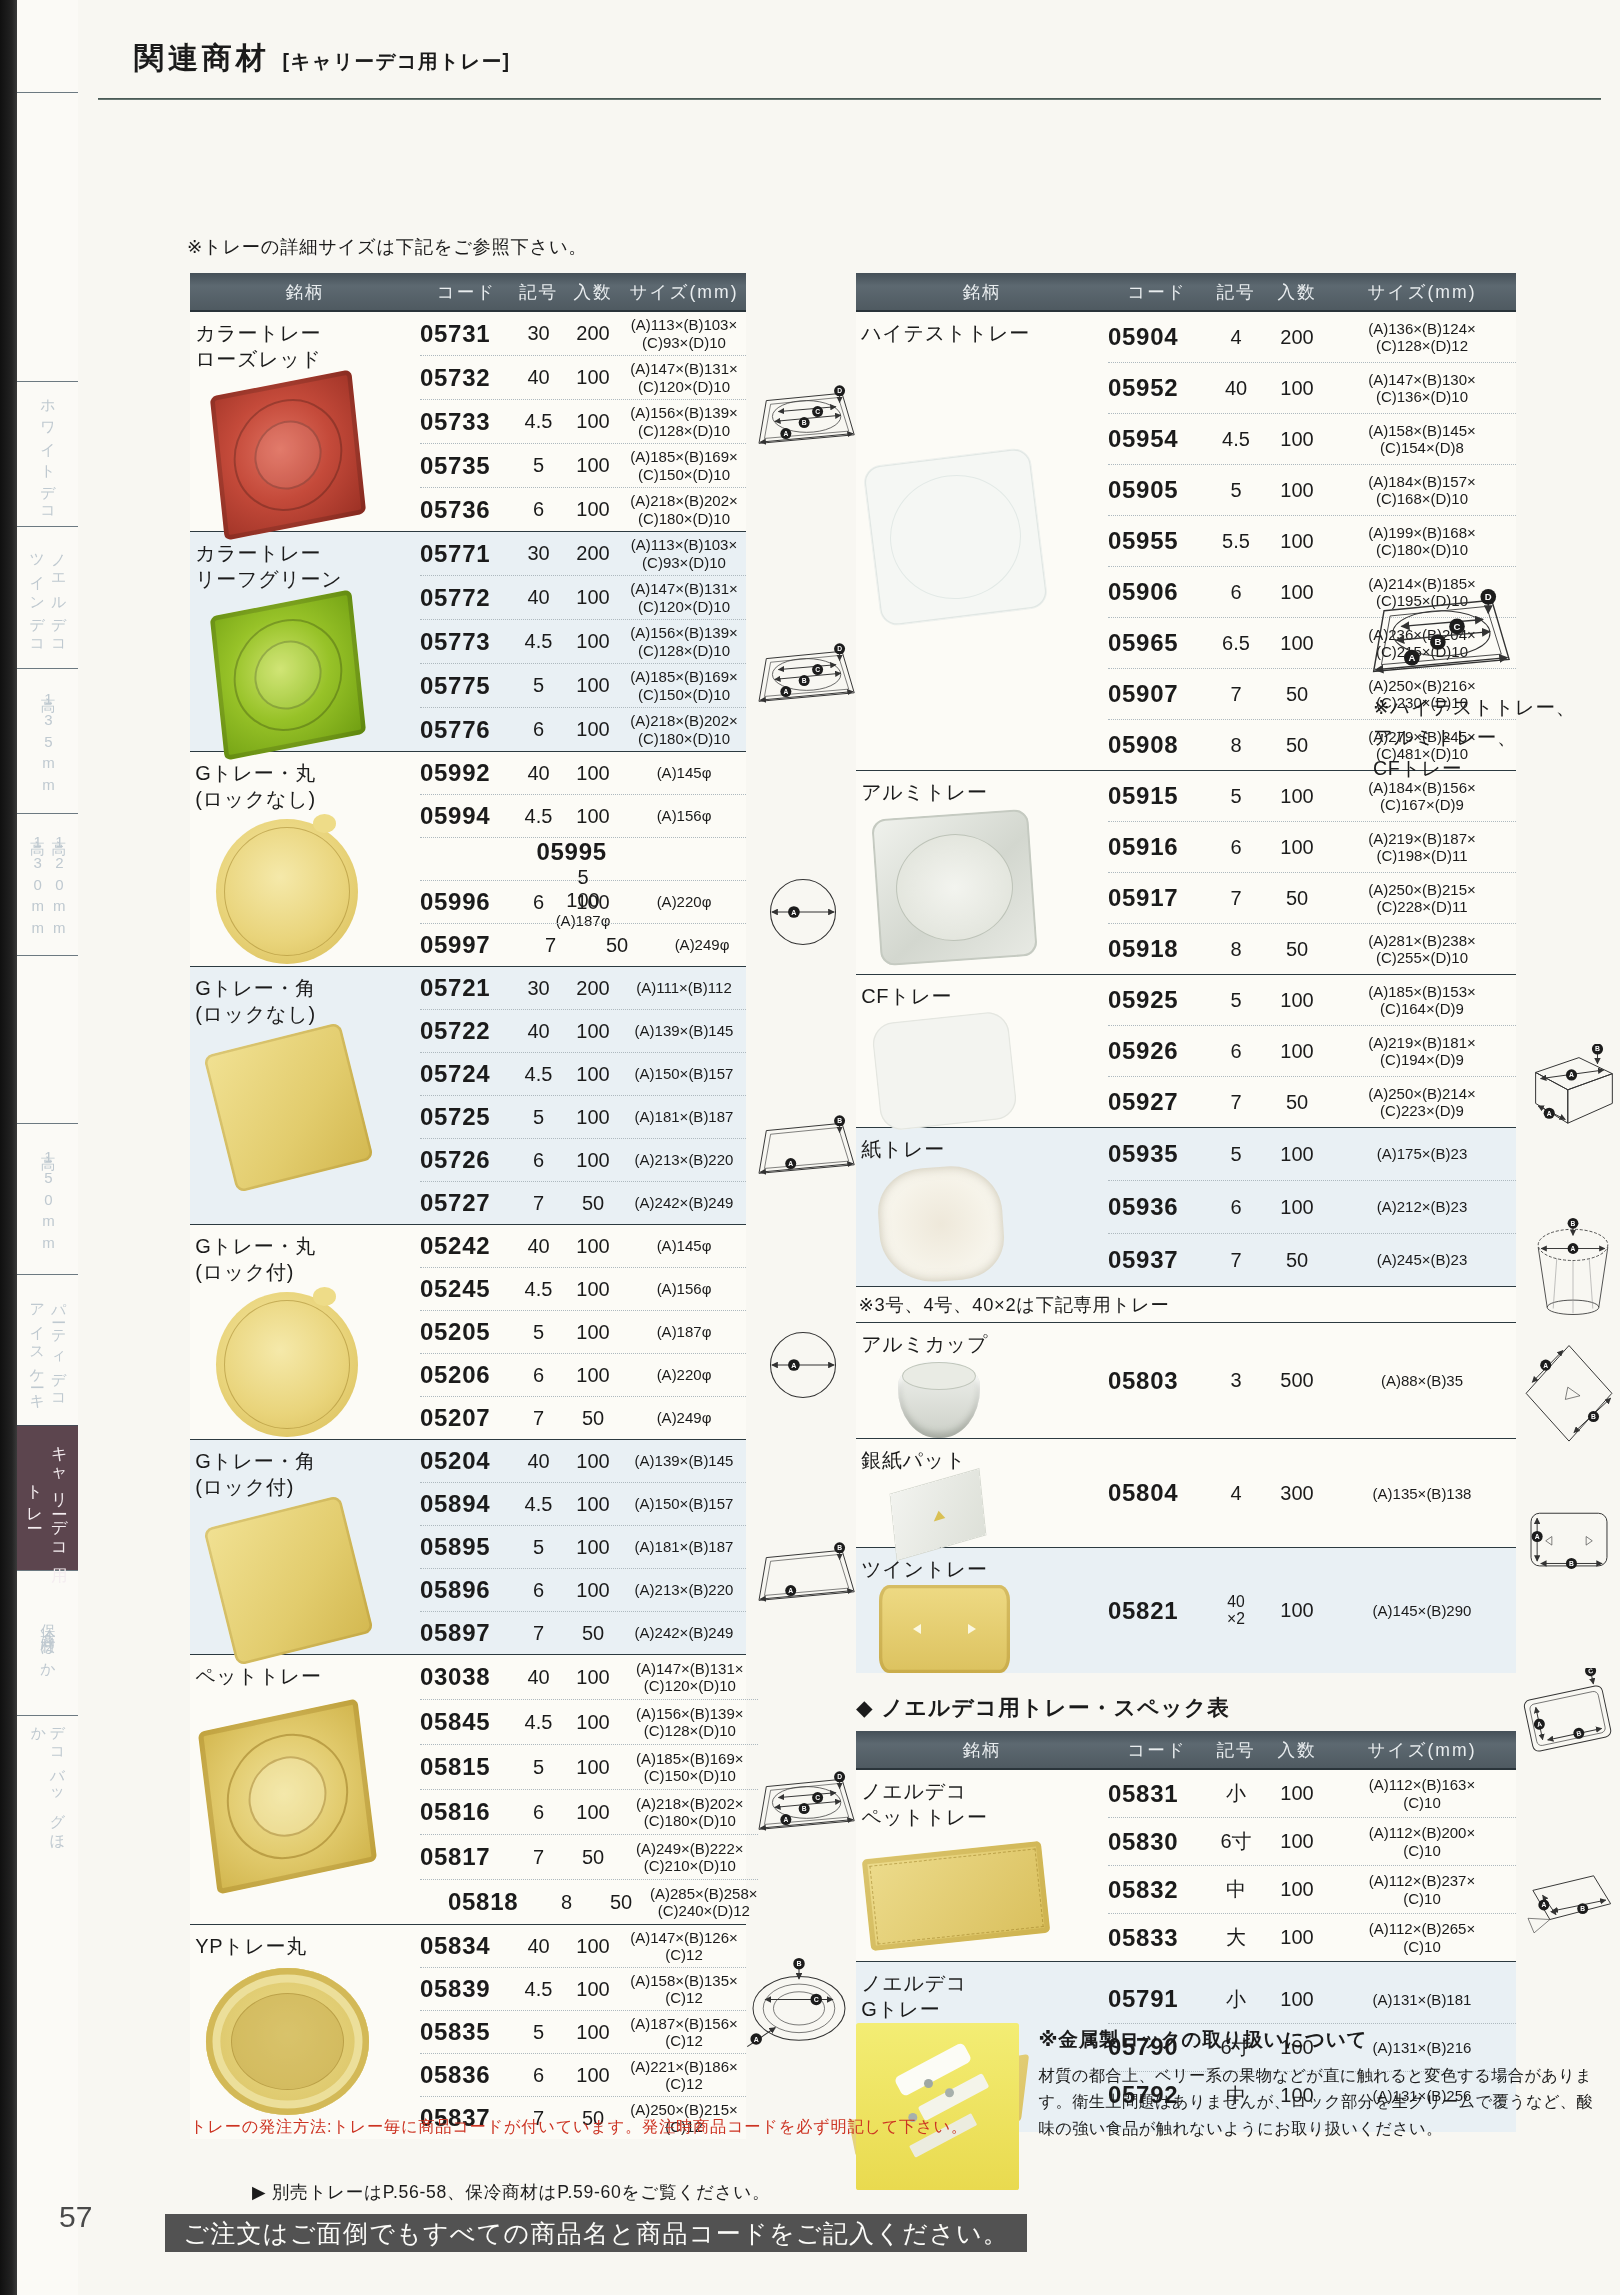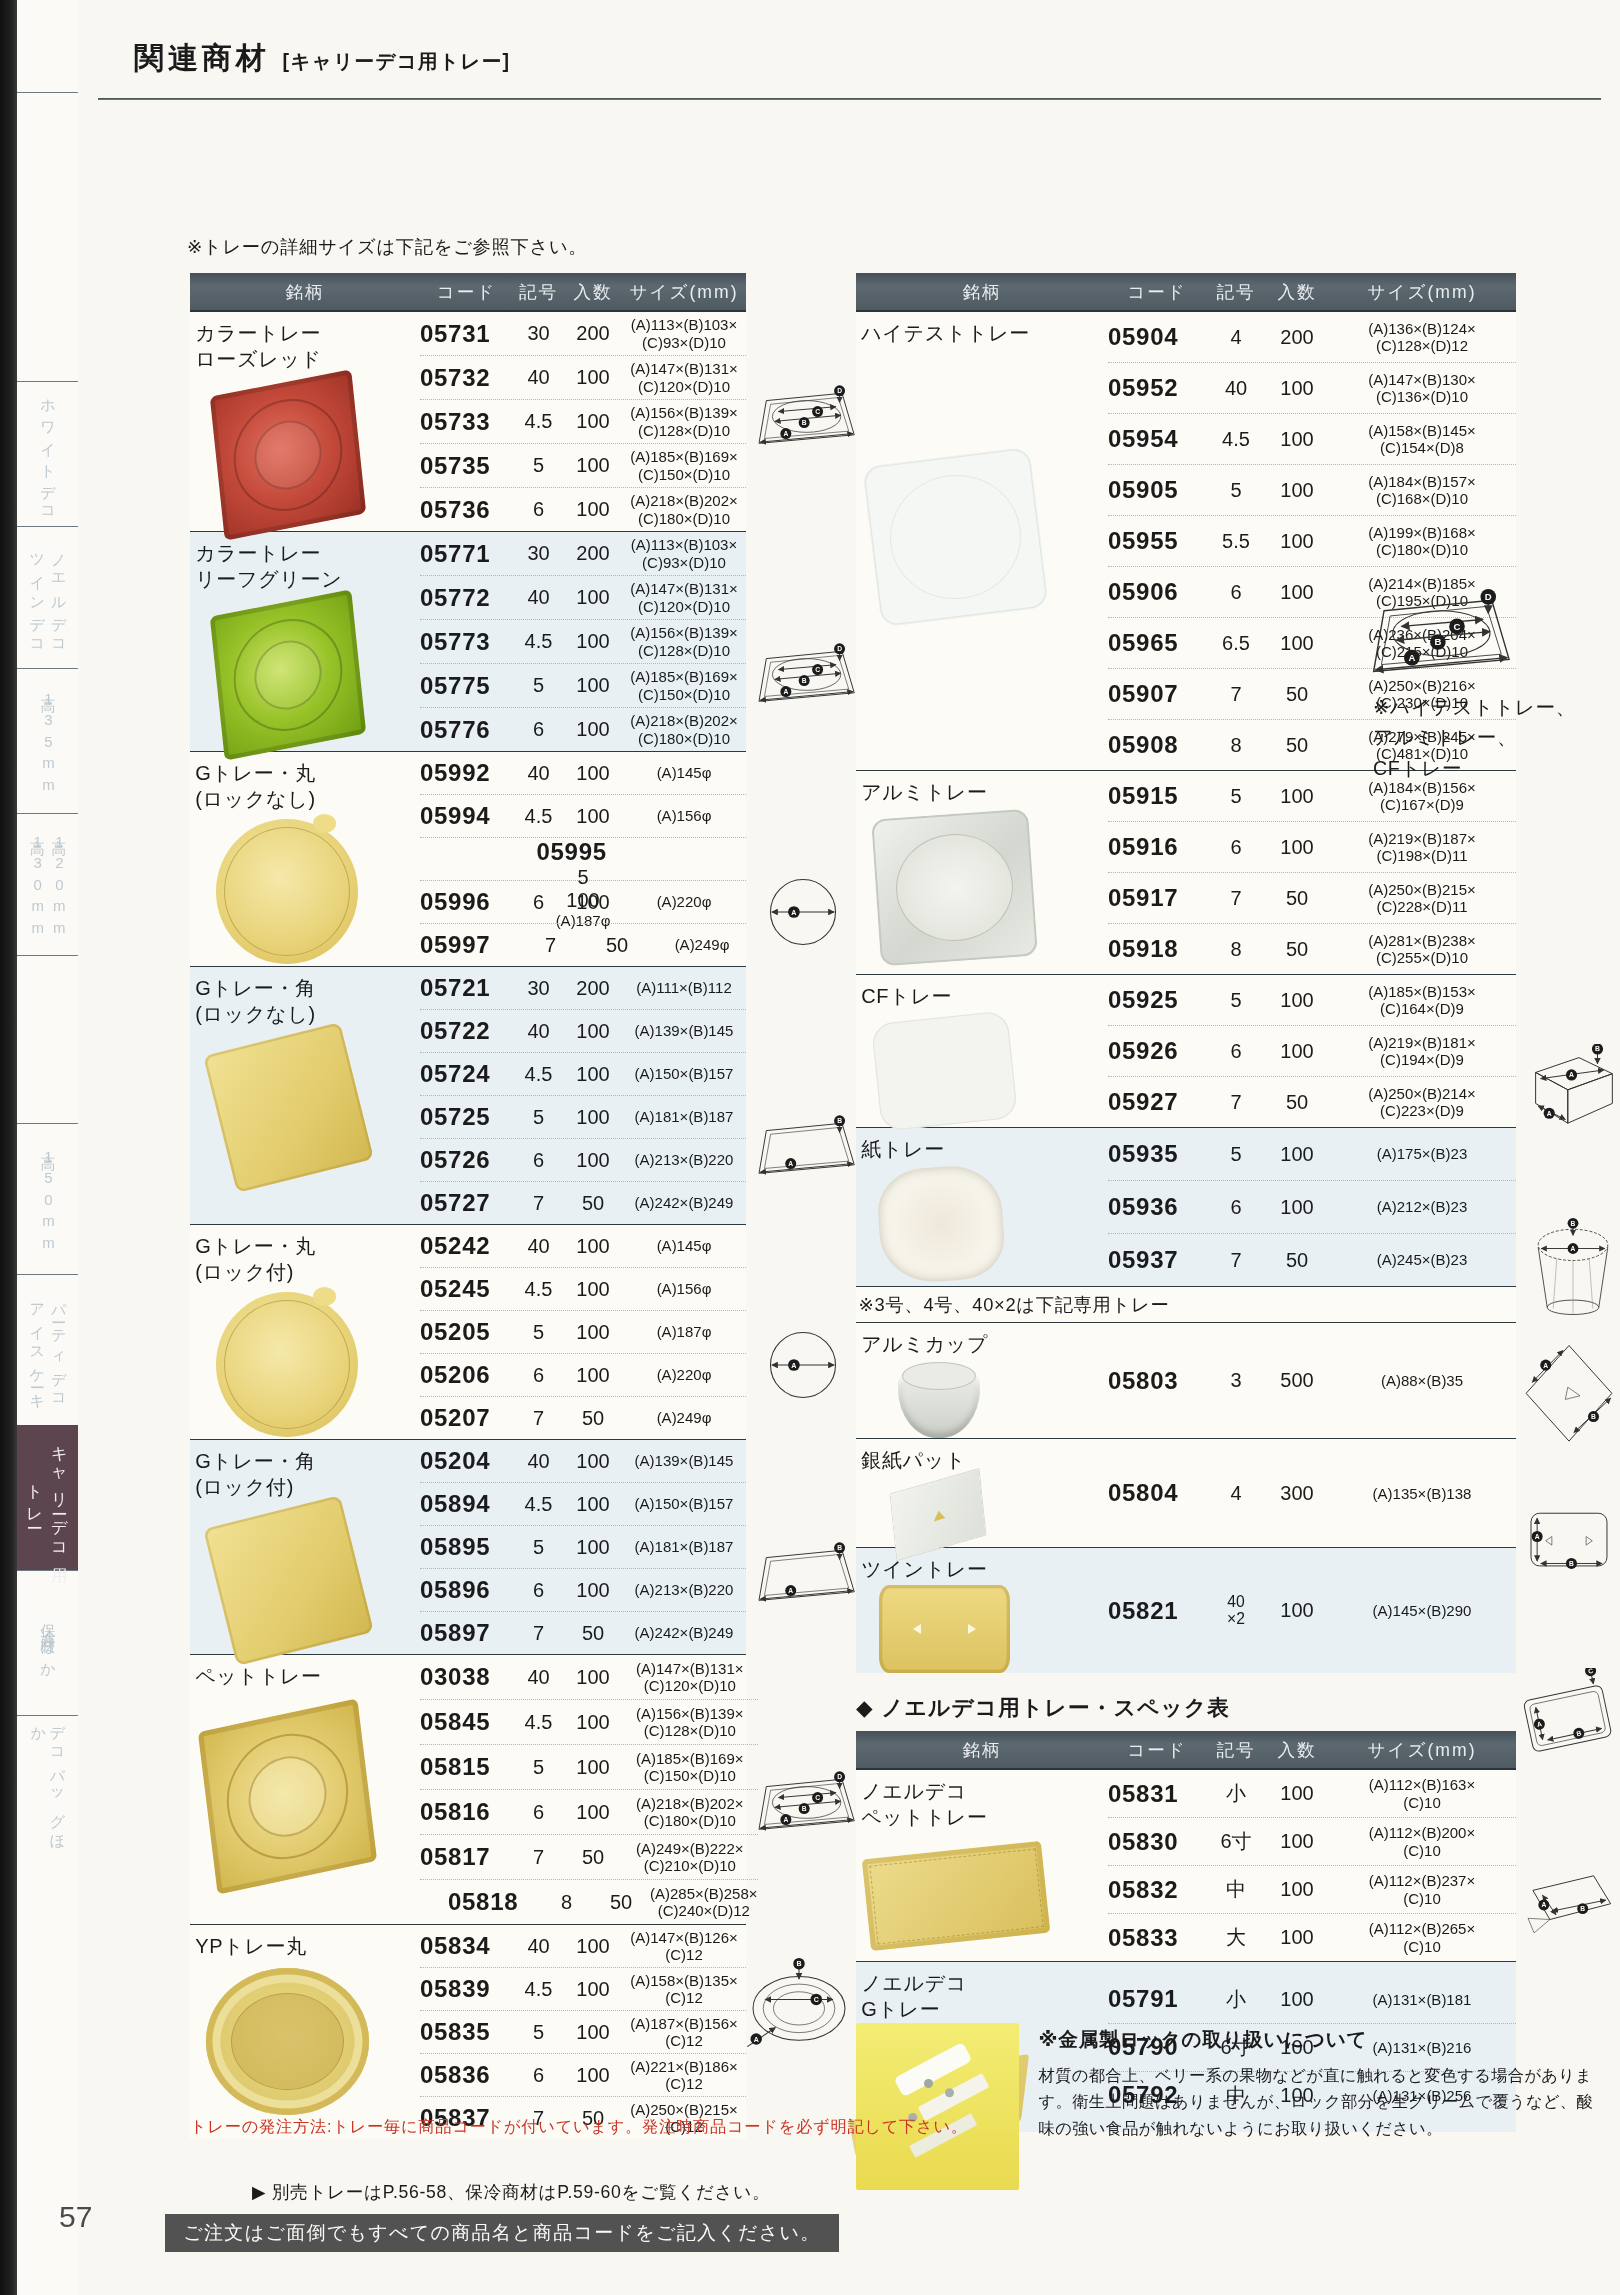--- a/index.html
+++ b/index.html
@@ -144,21 +144,21 @@
       line-height:1.55;white-space:pre-line;letter-spacing:0.7px;}
 
   
   .lock-note{position:absolute;left:856px;top:2023px;width:758px;display:flex;gap:19.6px;}
   .lock-text{width:569px;}
   .lock-title{font-size:19.6px;font-weight:700;margin:2.6px 0 9.2px;letter-spacing:0.7px;}
   .lock-body{font-size:16.3px;line-height:1.62;letter-spacing:0.3px;}
   .order-note{position:absolute;left:190px;top:2116px;font-size:16.3px;color:#cc3322;letter-spacing:0.7px;}
   .footer-link{position:absolute;left:252px;top:2180px;font-size:17.6px;letter-spacing:0.7px;}
   .footer-bar{position:absolute;left:165px;top:2214px;height:38px;display:flex;align-items:center;
-      background:#525252;color:#fbfbf8;font-size:19px;padding:0 18.3px;letter-spacing:1.3px;}
+      background:#525252;color:#fbfbf8;font-size:25px;padding:0 18.3px;letter-spacing:1.3px;}
   .page-num{position:absolute;left:59px;top:2200px;font-size:30px;color:#4a4a4a;}
 </style>
 </head>
 <body>
 
 <div class="page">
   <div class="scan-edge"></div>
   <div class="corner-mark"></div>
   <aside class="sidebar" id="sidebar">
     <div class="side-spacer"></div>

